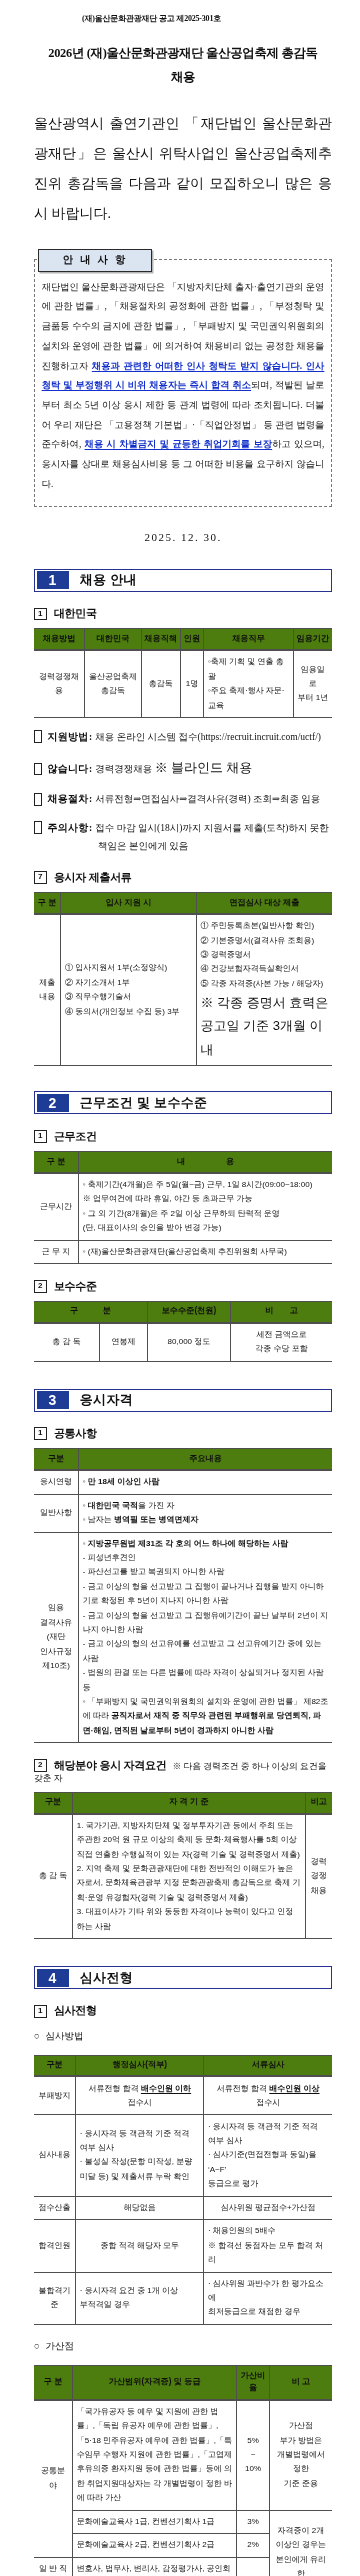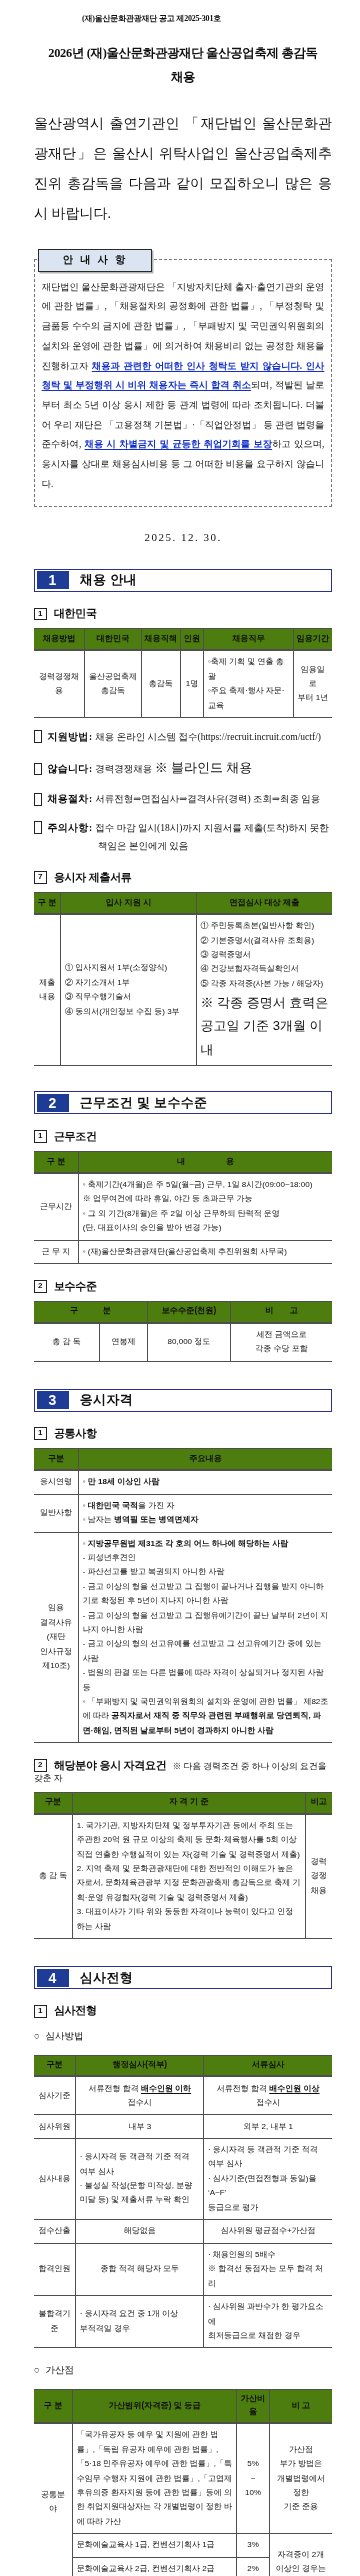--- a/index.html
+++ b/index.html
@@ -281,28 +281,23 @@
       </colgroup>
       <thead>
         <tr>
           <th><span>구분</span></th>
           <th><span>행정심사(적부)</span></th>
           <th><span>서류심사</span></th>
         </tr>
       </thead>
       <tbody>
         <tr>
-          <td><span>심사기준</span></td>
+          <td><span>부패방지</span></td>
           <td><span>서류전형 합격 </span><span class="b u">배수인원 이하</span><span><br>접수시</span></td>
           <td><span>서류전형 합격 </span><span class="b u">배수인원 이상</span><span><br>접수시</span></td>
-        </tr>
-        <tr>
-          <td><span>심사위원</span></td>
-          <td><span>내부 3</span></td>
-          <td><span>외부 2, 내부 1</span></td>
         </tr>
         <tr>
           <td><span>심사내용</span></td>
           <td class="l"><span>· 응시자격 등 객관적 기준 적격<br>  여부 심사<br>· 불성실 작성(문항 미작성, 분량<br>  미달 등) 및 제출서류 누락 확인</span></td>
           <td class="l"><span>· 응시자격 등 객관적 기준 적격<br>  여부 심사<br>· 심사기준(면접전형과 동일)을 ‘A~F’<br>  등급으로 평가</span></td>
         </tr>
         <tr>
           <td><span>점수산출</span></td>
           <td><span>해당없음</span></td>
           <td><span>심사위원 평균점수+가산점</span></td>

